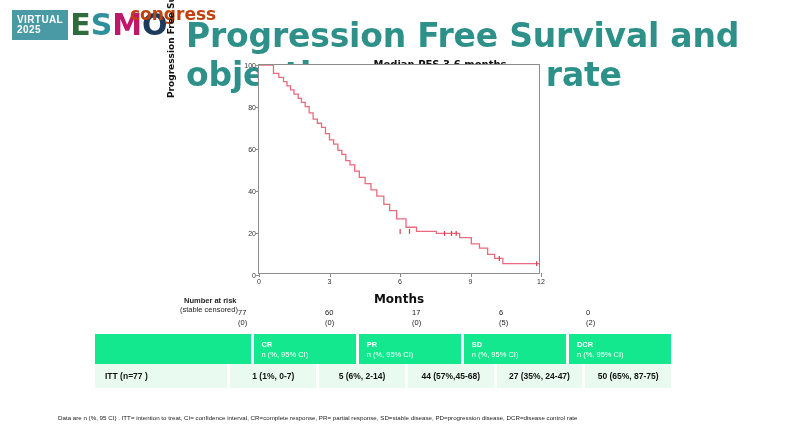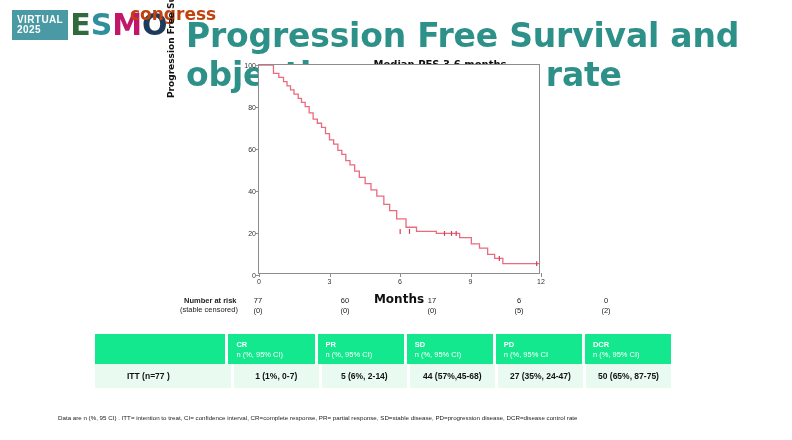--- a/index.html
+++ b/index.html
@@ -68,40 +68,40 @@
   .annot{
     position:absolute;left:120px;top:6px;width:220px;text-align:center;
     font-size:10px;font-weight:bold;color:#111;line-height:13px;
     font-family:"DejaVu Sans",sans-serif;
   }
 
   
   .risk{position:absolute;left:170px;top:296px;width:420px;height:24px;font-size:7.5px;color:#222;}
   .risk-lab1{position:absolute;left:14px;top:0;font-weight:bold;white-space:nowrap;}
   .risk-lab2{position:absolute;left:10px;top:9px;white-space:nowrap;}
-  .risk-col{position:absolute;top:0;width:40px;text-align:center;}
+  .risk-col{position:absolute;top:12px;width:40px;text-align:left;}
   .risk-col .n{display:block;}
   .risk-col .c{display:block;margin-top:1px;}
 
   
   .tbl{position:absolute;left:95px;top:334px;width:592px;}
   .trow{display:flex;width:100%;align-items:flex-end;}
   .thead .cell{
     background:#14e88e;color:#ffffff;
     font-size:7.5px;font-weight:bold;line-height:10px;
     padding:6px 0 8px 8px;height:30px;box-sizing:border-box;
   }
   .thead .cell .sub{font-weight:normal;}
   .tbody .cell{
     background:#e9fbf1;color:#111;
     font-size:8.5px;font-weight:bold;
     height:24px;box-sizing:border-box;
     display:flex;align-items:center;justify-content:center;
   }
-  .tbody .cell.first{justify-content:flex-start;padding-left:32px;}
+  .tbody .cell.first{justify-content:flex-start;padding-left:10px;}
   .cell{margin-right:3px;}
   .cell:last-child{margin-right:16px;}
   .c0{width:160px;}
   .cx{width:105px;}
 
   
   .foot{
     position:absolute;left:58px;top:414px;width:720px;
     font-size:6.2px;color:#222;white-space:nowrap;
   }
@@ -187,24 +187,20 @@
         </div>
         <div class="cell cx">
           <div>PR</div>
           <div class="sub">n (%, 95% CI)</div>
         </div>
         <div class="cell cx">
           <div>SD</div>
           <div class="sub">n (%, 95% CI)</div>
         </div>
         <div class="cell cx">
-          <div>PD</div>
-          <div class="sub">n (%, 95% CI</div>
-        </div>
-        <div class="cell cx">
           <div>DCR</div>
           <div class="sub">n (%, 95% CI)</div>
         </div>
       </div>
     <div id="tbl-body">
         <div class="trow tbody">
           <div class="cell c0 first">ITT  (n=77 )</div>
           <div class="cell cx">1 (1%, 0-7)</div>
           <div class="cell cx">5 (6%, 2-14)</div>
           <div class="cell cx">44 (57%,45-68)</div>

